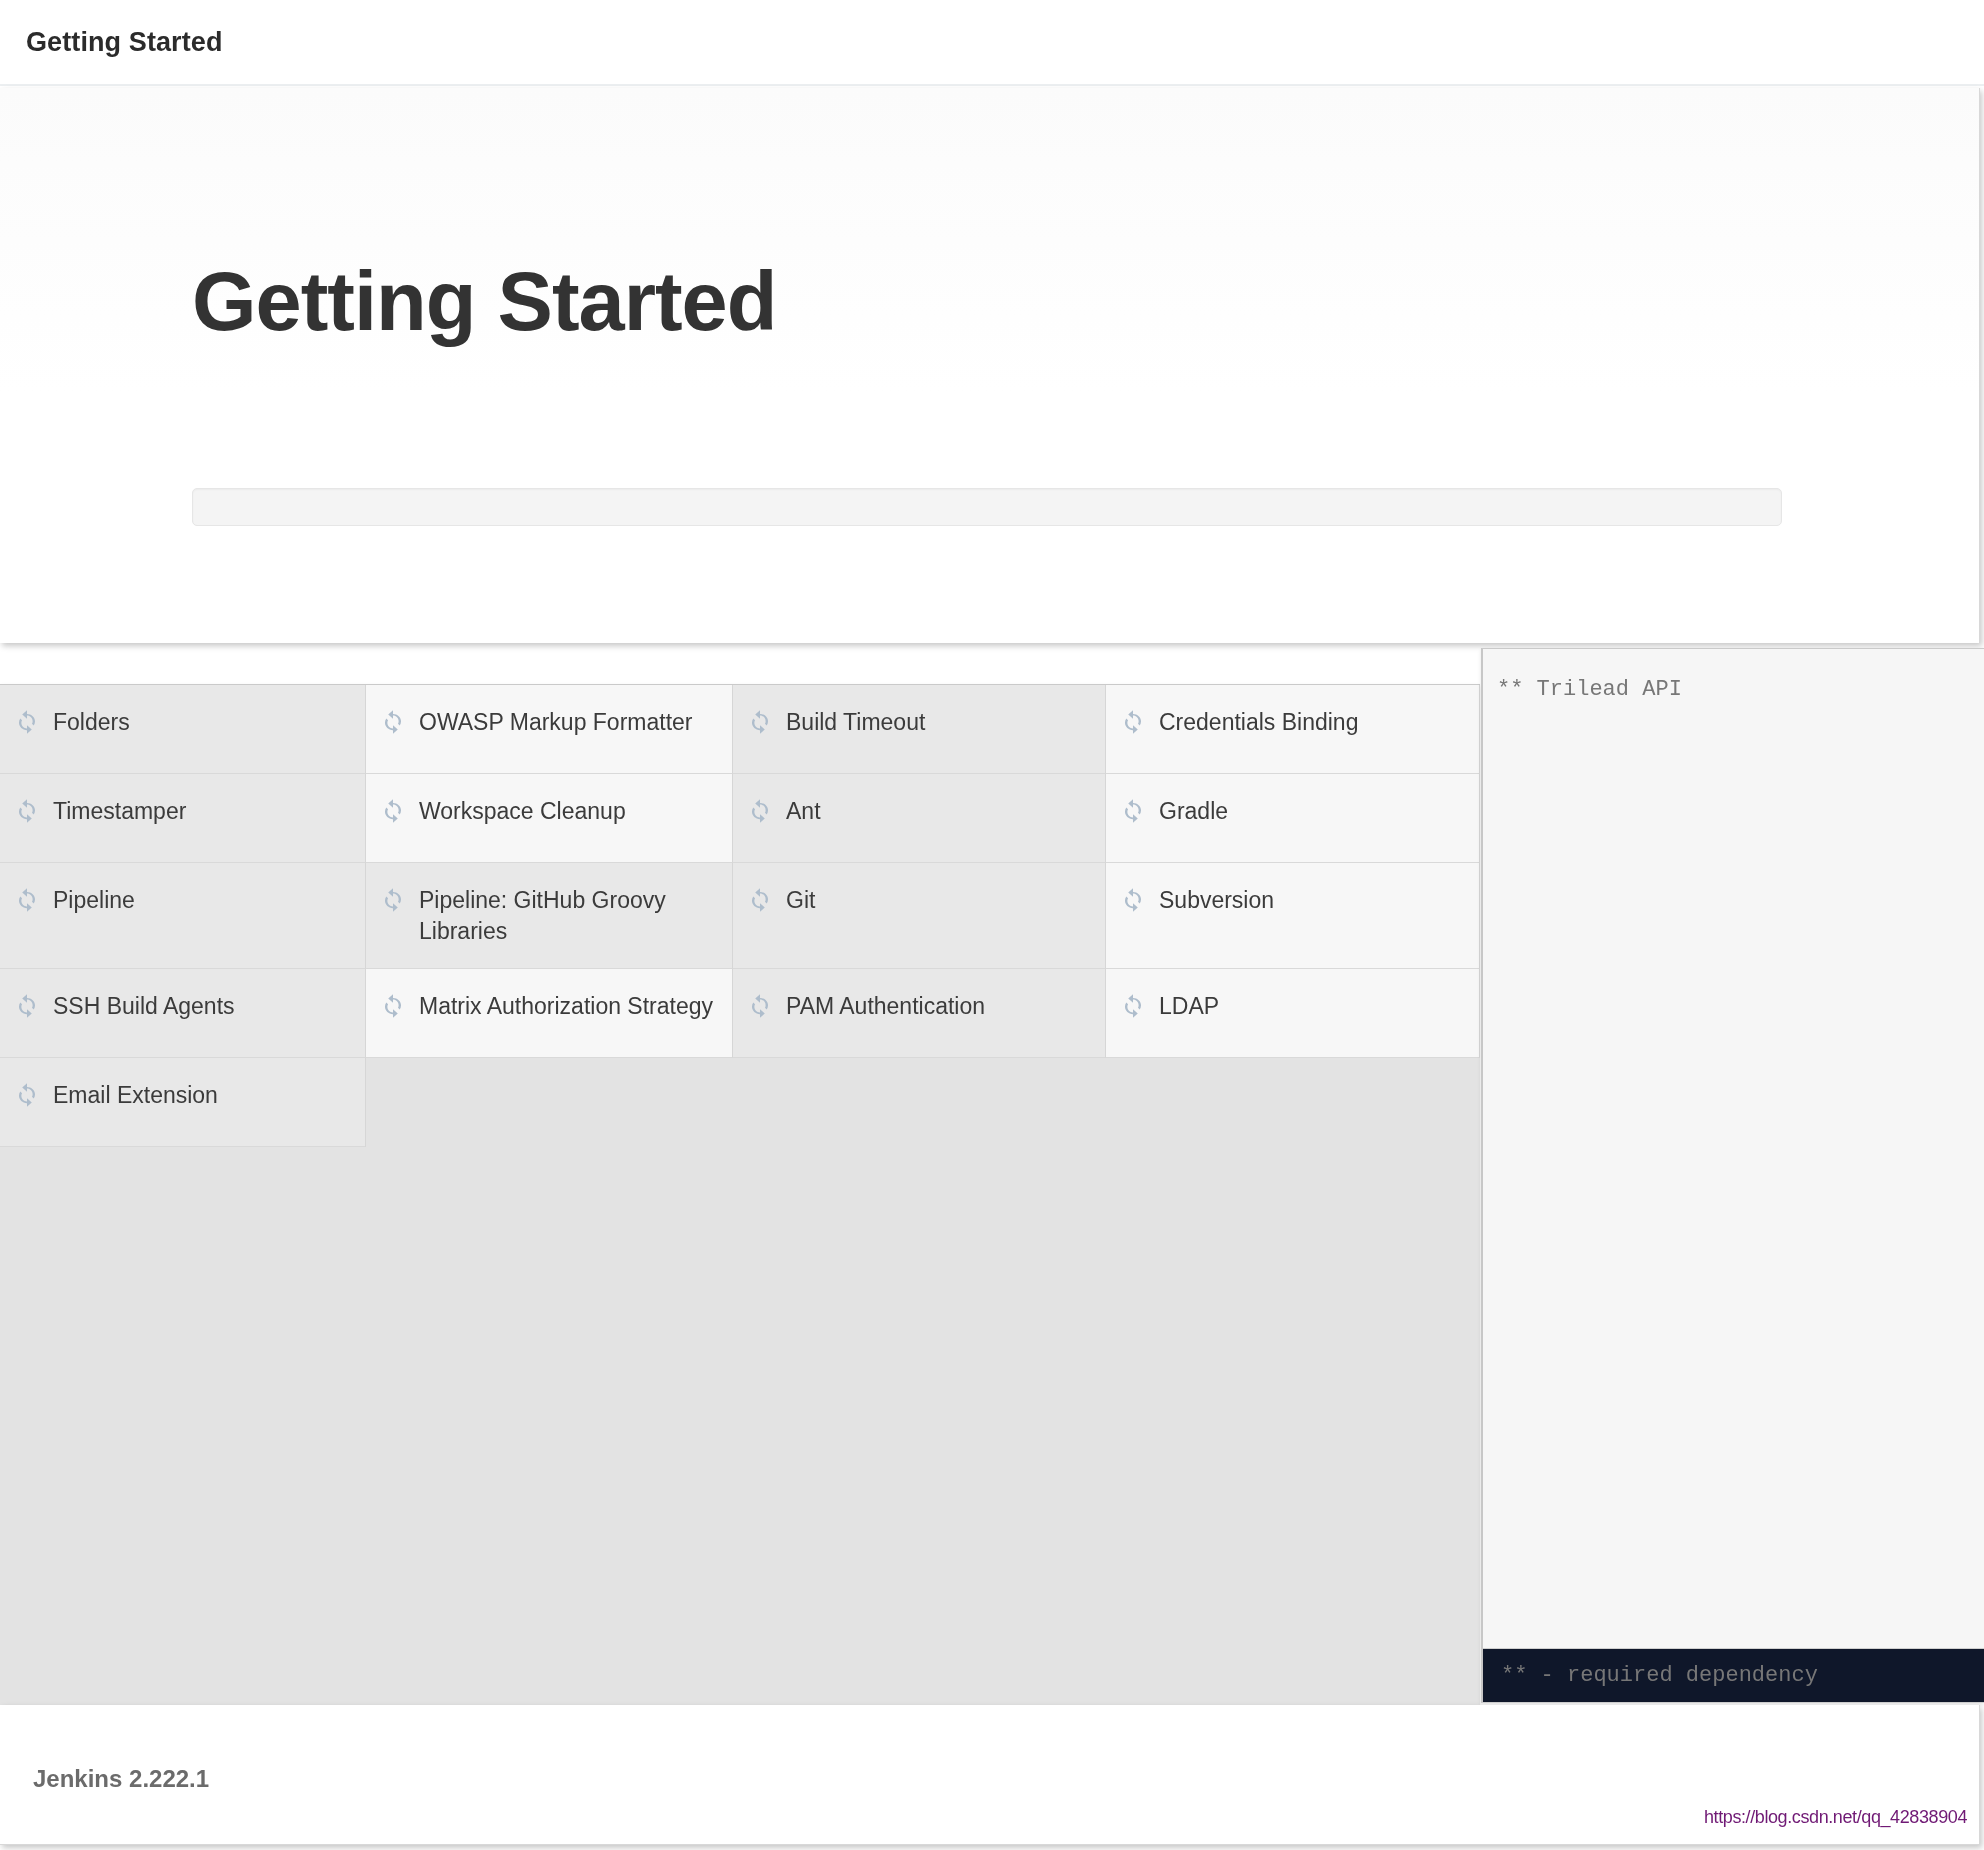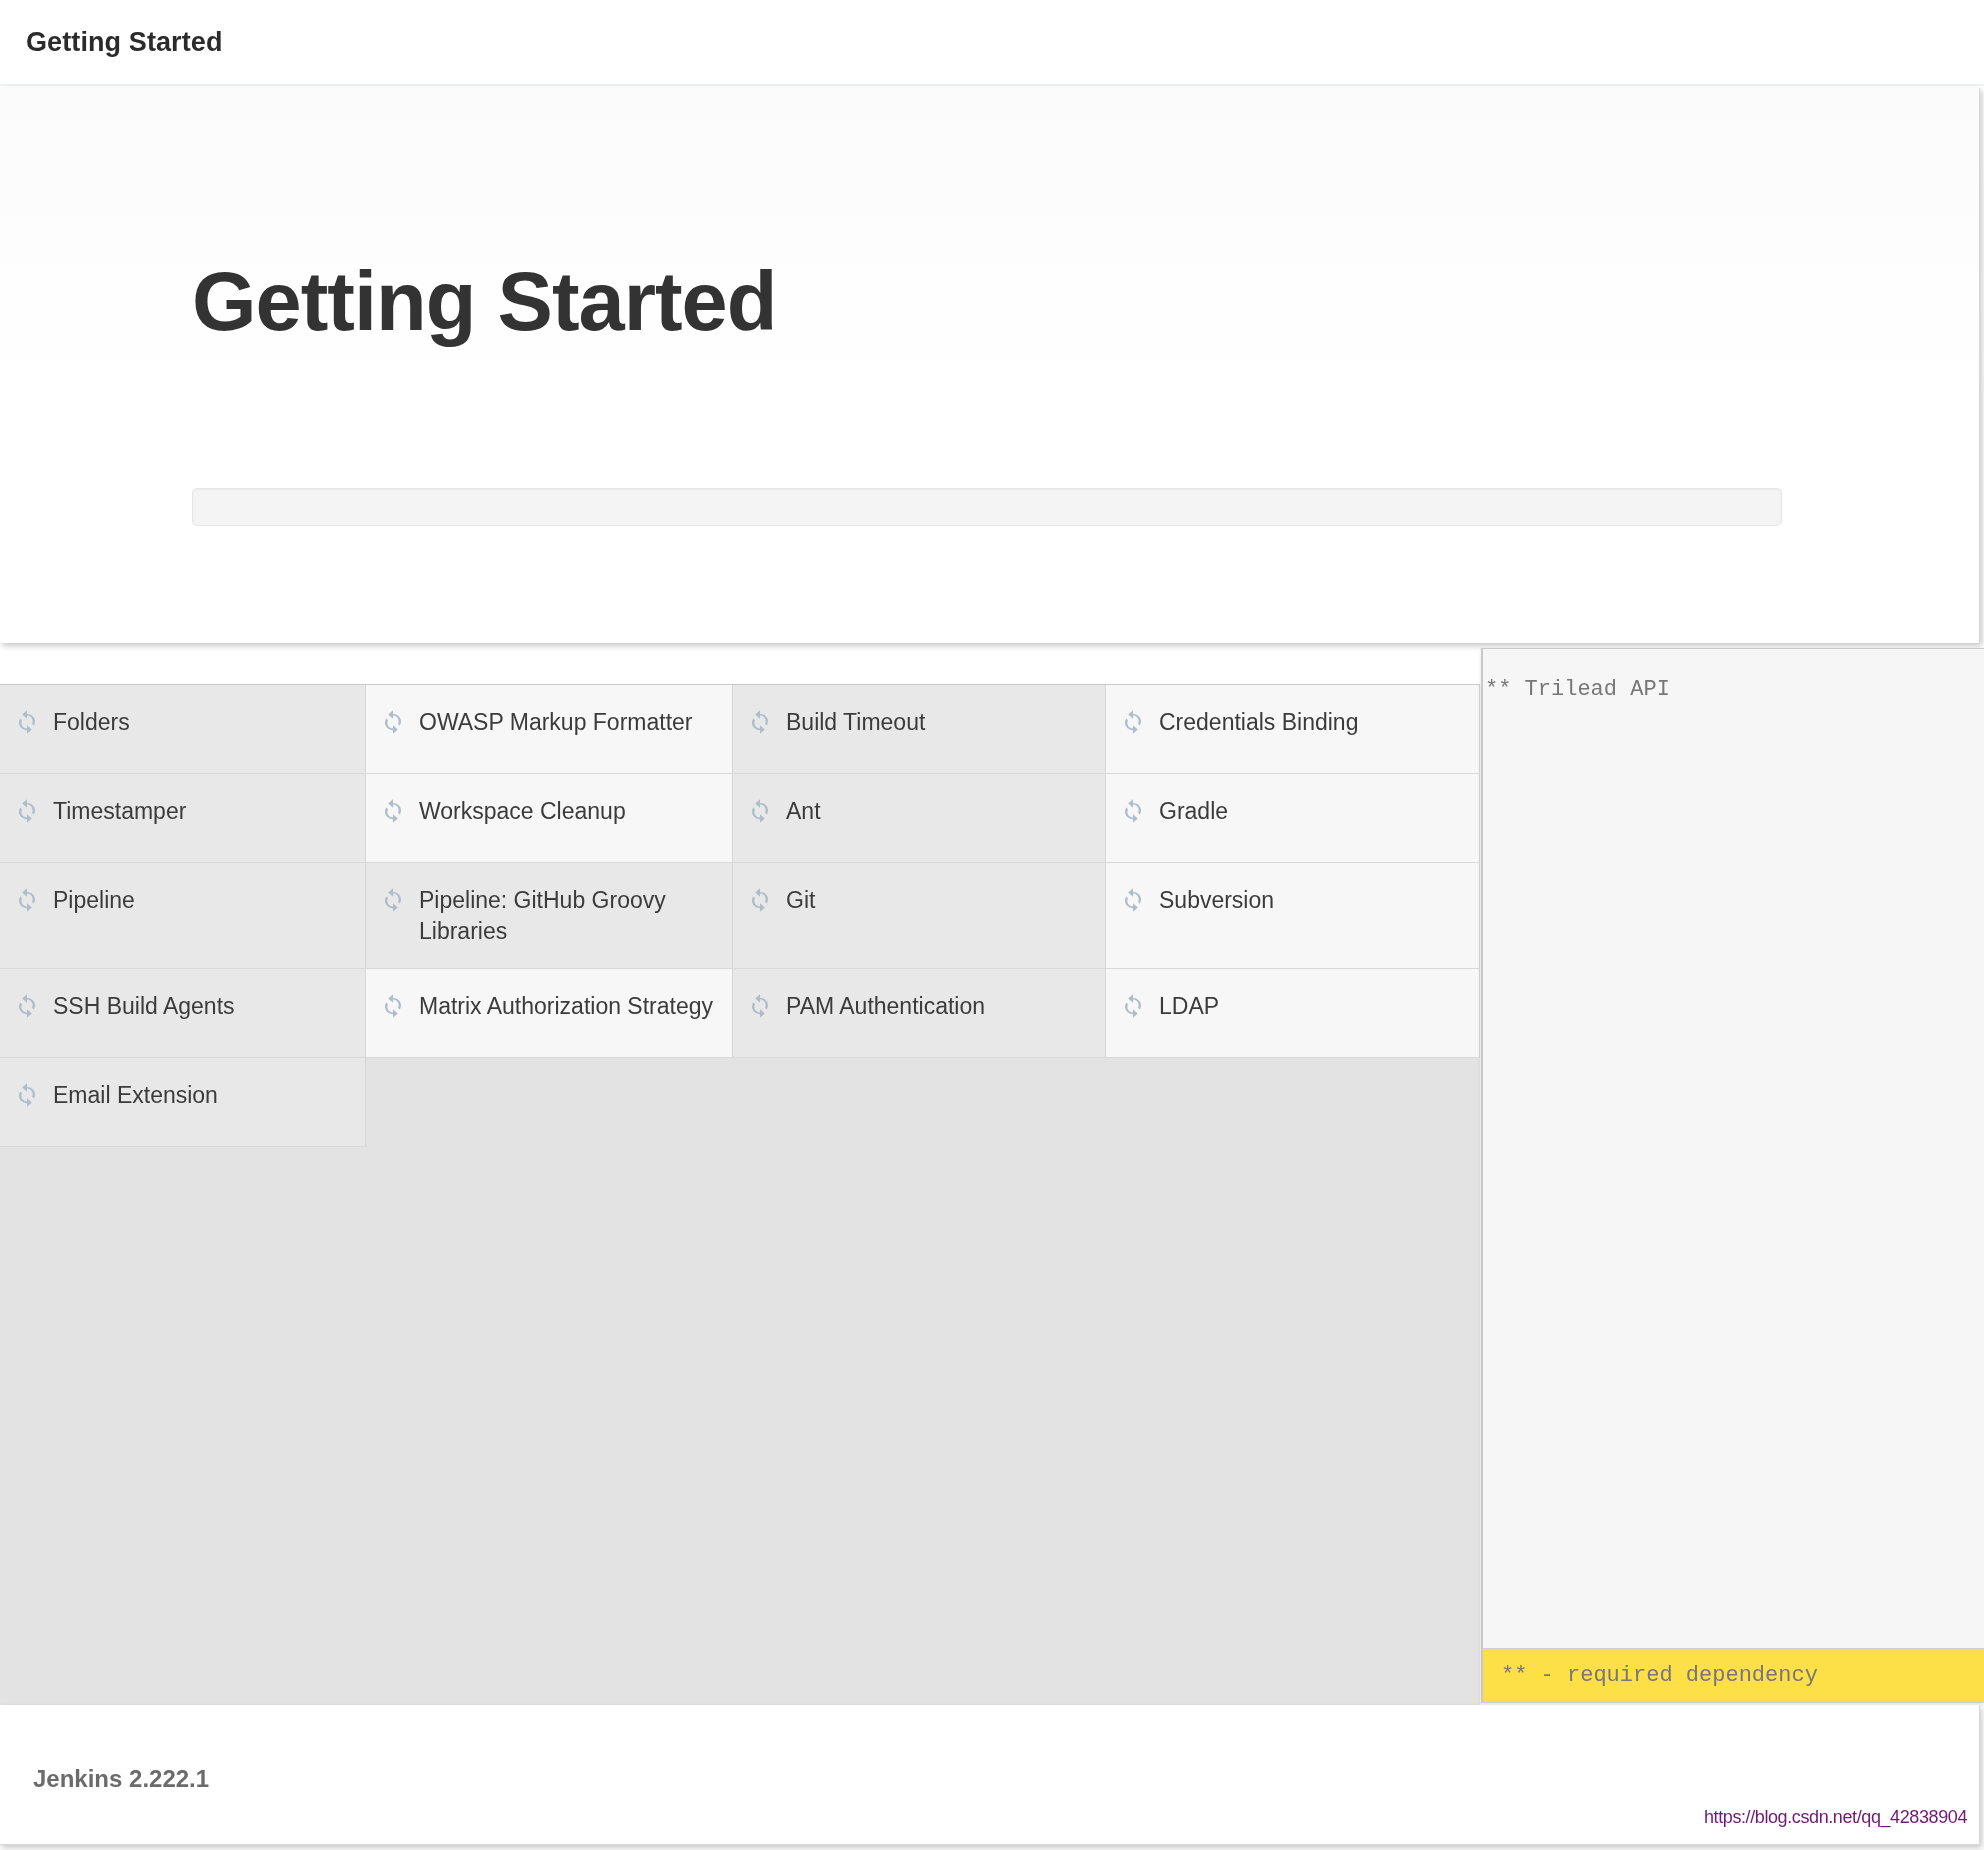--- a/index.html
+++ b/index.html
@@ -140,36 +140,36 @@
     background: #f6f6f6;
     border-left: 2px solid #c7c7c7;
     border-top: 1px solid #cacaca;
     border-bottom: 1px solid #cfcfcf;
     box-shadow: 0 2px 4px rgba(0,0,0,0.10);
   }
   .dep-log {
     position: absolute;
     left: 0; top: 0; right: 0;
     bottom: 54px;
-    padding: 24px 18px 8px 2px;
+    padding: 24px 18px 8px 14px;
     font-family: "Liberation Mono", monospace;
     font-size: 22px;
     color: #777777;
     line-height: 1.5;
     overflow: hidden;
   }
   .dep-footnote {
     position: absolute;
     left: 0; right: 0; bottom: 0;
     height: 54px;
     display: flex;
     align-items: center;
     padding-left: 18px;
     border-top: 1px solid #cfcfcf;
-    background: #fde047;
+    background: #0f172a;
     font-family: "Liberation Mono", monospace;
     font-size: 22px;
     color: #777777;
   }
 
   
   .footer {
     position: absolute;
     left: 0;
     top: 1705px;

